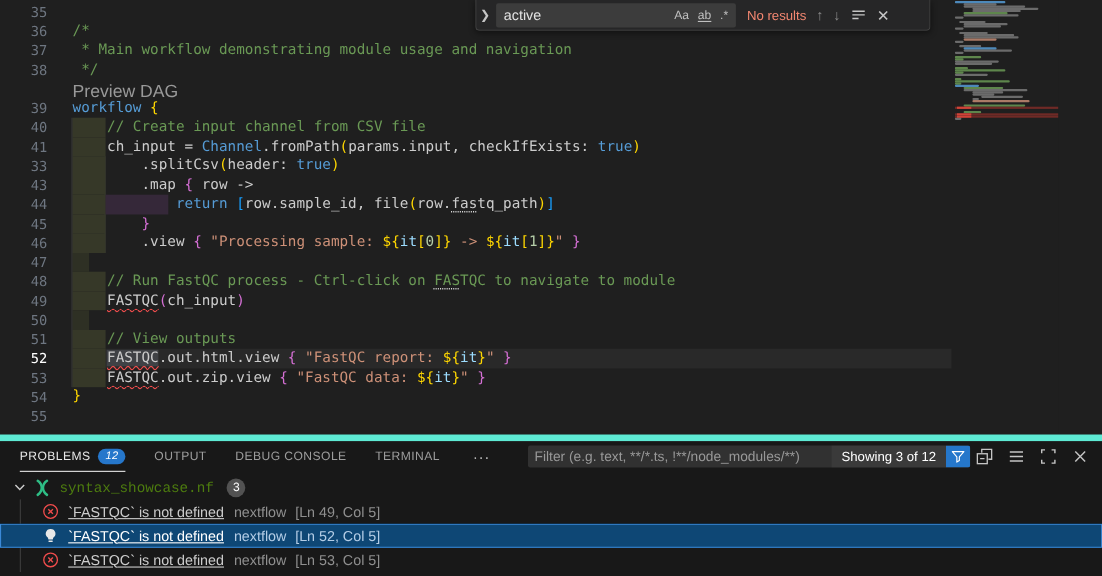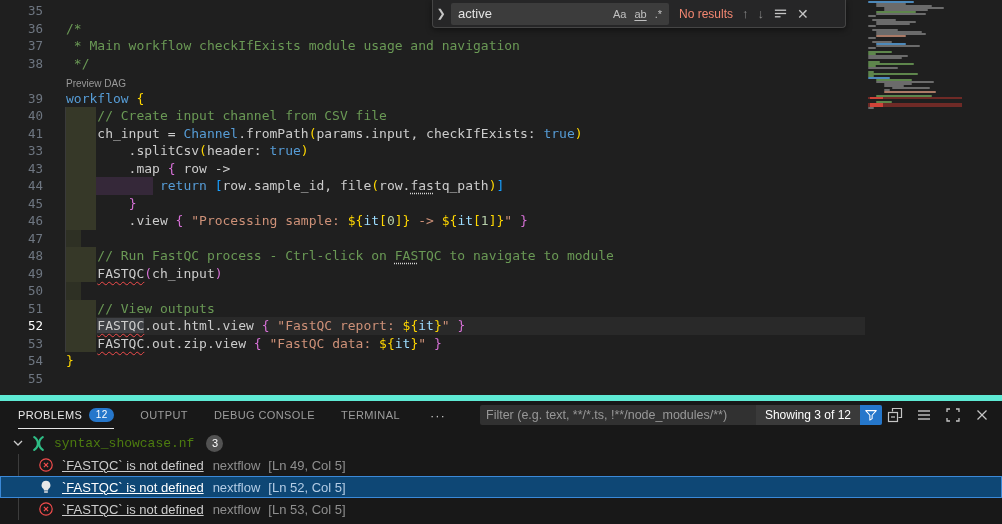--- a/index.html
+++ b/index.html
@@ -10,21 +10,21 @@
   
   #editor { position:absolute; left:0; top:0; width:962px; height:395px; background:#1f1f1f; overflow:hidden; }
   #code-rows { position:absolute; left:0; top:2px; width:865px; }
   .line { position:relative; height:17.5px; display:flex; align-items:center;
     font-family:"DejaVu Sans Mono", monospace; font-size:13px; white-space:pre; }
   .line .ln { width:66px; padding-right:23px; text-align:right; color:#6e7681; font-size:12.5px; flex:none; }
   .line.current .ln { color:#ffffff; }
   .line.current::before { content:""; position:absolute; left:66px; width:799px; top:0; bottom:0; background:#292929; }
   .line .code { position:relative; z-index:2; }
   .lens-row { height:17.5px; display:flex; align-items:flex-end; padding-left:66px; }
-  .lens-row span { color:#999999; font-size:10px; line-height:13px; }
+  .lens-row span { color:#999999; font-size:16px; line-height:13px; }
 
   .ind { position:absolute; top:0; bottom:0; z-index:1; }
   .ind-full { left:66px; width:30px; background:#363828; }
   .ind-half { left:66px; width:15px; background:#2e3024; }
   .ind-3    { left:96px; width:57px; background:#352839; }
 
   .guide { position:absolute; width:1px; background:#3a3a3a; z-index:1; }
   #guide1 { left:65px; top:107px; height:245px; }
   #guide2 { left:95px; top:142px; height:88px; }
 
@@ -66,21 +66,21 @@
   .find-btn.on { color:#c5c5c5; }
   #find svg { display:block; }
 
   
   #panel { position:absolute; left:0; top:395px; width:1002px; height:129px; background:#181818;
     border-top:6px solid #5eead4; }
   #panel-header { position:relative; height:28px; display:flex; align-items:center; padding-left:18px; }
   .ptab { height:100%; display:flex; align-items:center; margin-right:26px; font-size:11px; letter-spacing:.4px;
     color:#9d9d9d; cursor:pointer; }
   .ptab.active { color:#e7e7e7; border-bottom:1px solid #e7e7e7; }
-  .tab-badge { background:#2677cb; color:#ffffff; font-size:10px; border-radius:10px; padding:1.5px 6.5px; margin-left:7px; }
+  .tab-badge { background:#2677cb; color:#ffffff; font-size:10px; border-radius:10px; padding:1.5px 6.5px; margin-left:7px;font-style:italic; }
   #more-tabs { color:#c5c5c5; font-size:13px; letter-spacing:1px; margin-left:4px; cursor:pointer; }
 
   #filter-box { position:absolute; left:480px; top:4px; width:402px; height:20px; background:#313131;
     border-radius:2px; display:flex; align-items:flex-end; overflow:hidden; }
   #filter-box input { flex:1; min-width:0; height:100%; background:transparent; border:none; outline:none;
     padding:0 6px; color:#cccccc; font-size:12.5px; font-family:"Liberation Sans",sans-serif; }
   #filter-box input::placeholder { color:#989898; }
   #showing { background:#3a3a3a; color:#ffffff; font-size:12px; height:100%; display:flex; align-items:center;
     padding:0 9px; white-space:nowrap; }
   #funnel-btn { width:22px; height:100%; background:#2577cb; display:flex; align-items:center; justify-content:center; cursor:pointer; }
@@ -108,21 +108,21 @@
 <body>
 
 <div id="root">
 
   <div id="editor">
     <div id="guide1" class="guide"></div>
     <div id="guide2" class="guide"></div>
     <div id="code-rows">
         <div class="line"><span class="ln">35</span><span class="code"></span></div>
         <div class="line"><span class="ln">36</span><span class="code"><span class="tok-com">/*</span></span></div>
-        <div class="line"><span class="ln">37</span><span class="code"><span class="tok-com"> * Main workflow checkIfExists module usage and navigation</span></span></div>
+        <div class="line"><span class="ln">37</span><span class="code"><span class="tok-com"> * Main workflow demonstrating module usage and navigation</span></span></div>
         <div class="line"><span class="ln">38</span><span class="code"><span class="tok-com"> */</span></span></div>
         <div class="lens-row">
           <span>Preview DAG</span>
         </div>
         <div class="line"><span class="ln">39</span><span class="code"><span class="tok-kw">workflow </span><span class="tok-gold">{</span></span></div>
         <div class="line"><span class="ln">40</span><span class="ind ind-full"></span><span class="code"><span class="tok-w">    </span><span class="tok-com">// Create input channel from CSV file</span></span></div>
         <div class="line"><span class="ln">41</span><span class="ind ind-full"></span><span class="code"><span class="tok-w">    ch_input = </span><span class="tok-kw">Channel</span><span class="tok-w">.fromPath</span><span class="tok-gold">(</span><span class="tok-w">params.input, checkIfExists: </span><span class="tok-kw">true</span><span class="tok-gold">)</span></span></div>
         <div class="line"><span class="ln">33</span><span class="ind ind-full"></span><span class="code"><span class="tok-w">        .splitCsv</span><span class="tok-gold">(</span><span class="tok-w">header: </span><span class="tok-kw">true</span><span class="tok-gold">)</span></span></div>
         <div class="line"><span class="ln">43</span><span class="ind ind-full"></span><span class="code"><span class="tok-w">        .map </span><span class="tok-pink">{</span><span class="tok-w"> row -&gt;</span></span></div>
         <div class="line"><span class="ln">44</span><span class="ind ind-full"></span><span class="ind ind-3"></span><span class="code"><span class="tok-w">            </span><span class="tok-kw">return</span><span class="tok-w"> </span><span class="tok-blu">[</span><span class="tok-w">row.sample_id, file</span><span class="tok-gold">(</span><span class="tok-w">row.</span><span class="tok-w dec-hint">fas</span><span class="tok-w">tq_path</span><span class="tok-gold">)</span><span class="tok-blu">]</span></span></div>

